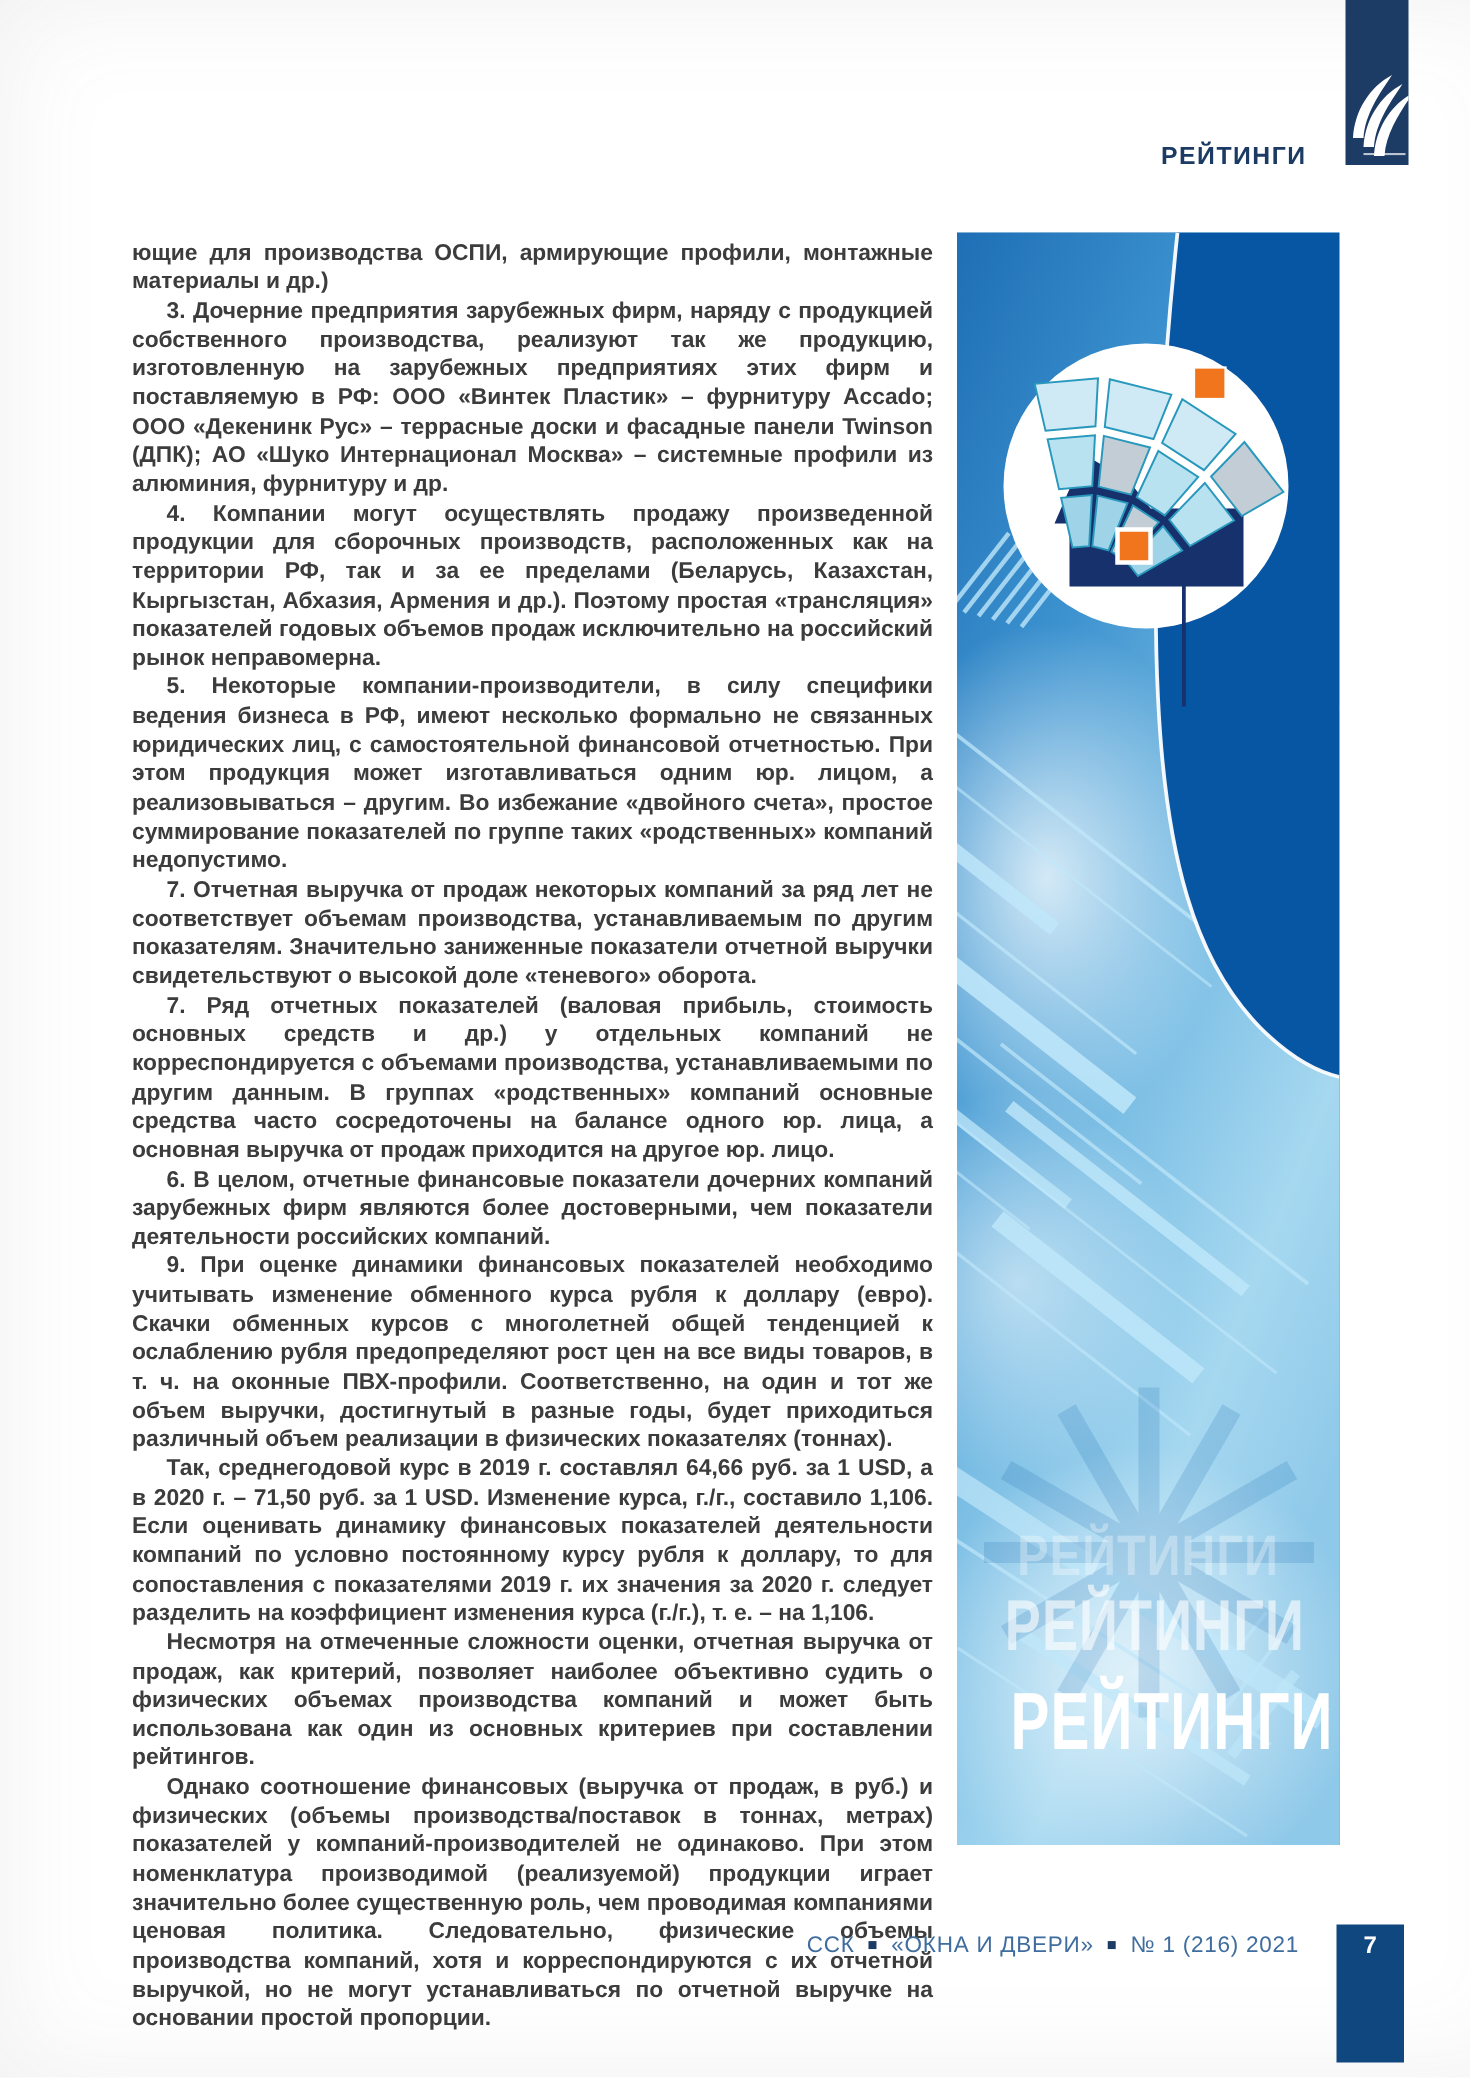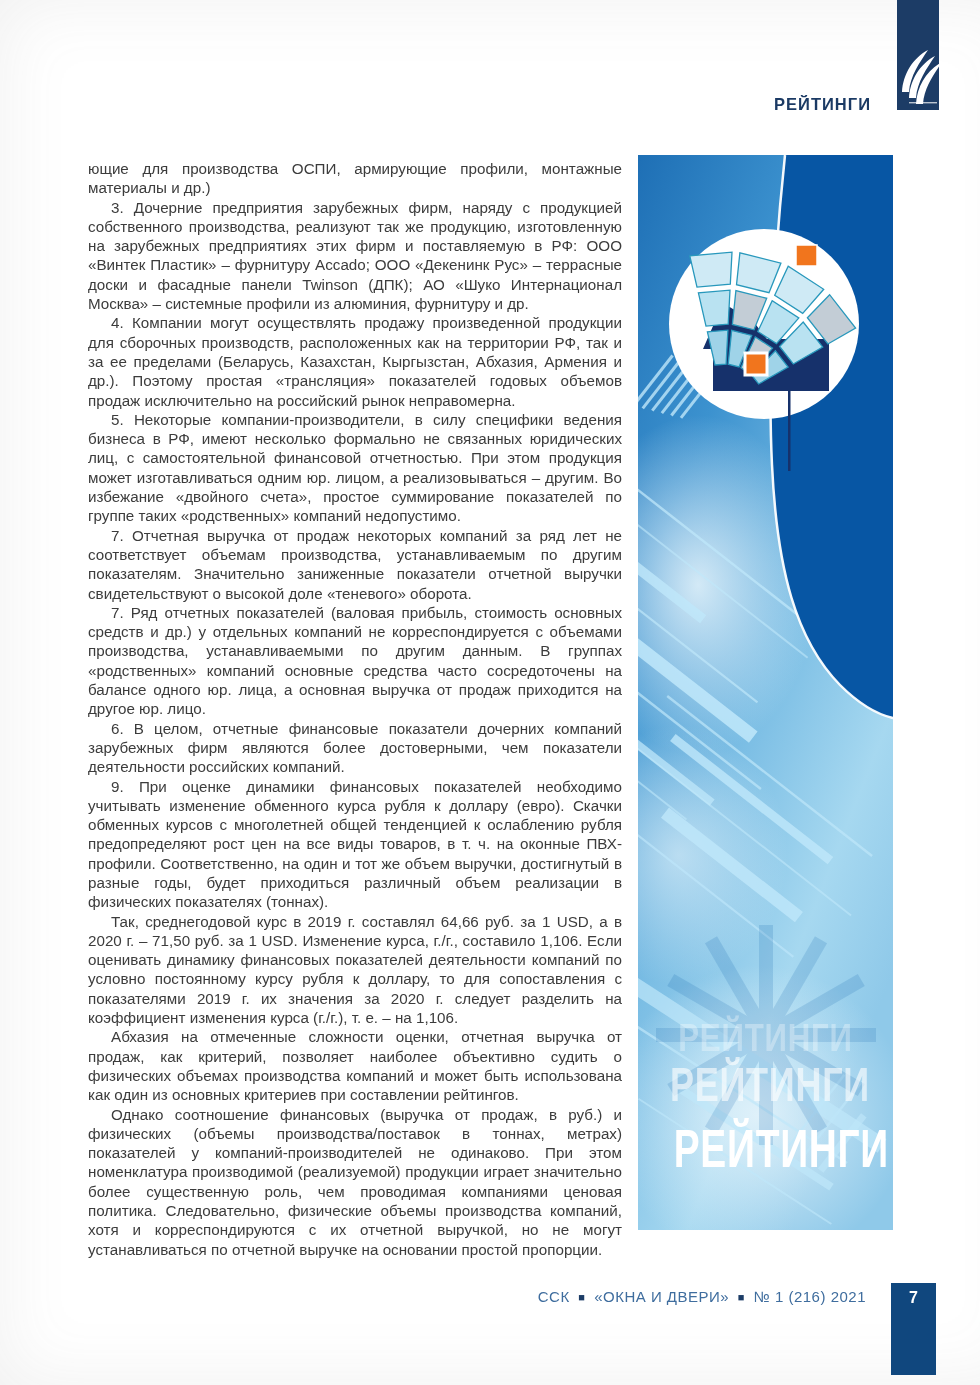--- a/index.html
+++ b/index.html
@@ -18,21 +18,21 @@
   .brand-block{
     position:absolute;top:0;right:87px;width:42px;height:110px;
     background:var(--logo-block,#1c3c66);
   }
   
   .article-column{
     position:absolute;left:88px;top:159px;width:534px;
     color:var(--body-text,#3c3c3c);
     font-size:15.2px;line-height:19.3px;text-align:justify;
   }
-  .article-column p{margin:0;}
+  .article-column p{margin:0;font-weight:bold;}
   .article-column p.indent{text-indent:23px;}
   
   .sidebar{
     position:absolute;left:638px;top:155px;width:255px;height:1075px;
     overflow:hidden;background:#2377bb;
   }
   .sidebar svg{position:absolute;left:0;top:0;}
   .watermark{
     position:absolute;left:0;width:255px;text-align:center;
     font-weight:700;color:#ffffff;letter-spacing:1px;line-height:1;
@@ -75,21 +75,21 @@
   <div class="article-column">
       <p class="">ющие для производства ОСПИ, армирующие профили, монтажные материалы и др.)</p>
       <p class="indent">3. Дочерние предприятия зарубежных фирм, наряду с продукцией собственного производства, реализуют так же продукцию, изготовленную на зарубежных предприятиях этих фирм и поставляемую в РФ: ООО «Винтек Пластик» – фурнитуру Accado; ООО «Декенинк Рус» – террасные доски и фасадные панели Twinson (ДПК); АО «Шуко Интернационал Москва» – системные профили из алюминия, фурнитуру и др.</p>
       <p class="indent">4. Компании могут осуществлять продажу произведенной продукции для сборочных производств, расположенных как на территории РФ, так и за ее пределами (Беларусь, Казахстан, Кыргызстан, Абхазия, Армения и др.). Поэтому простая «трансляция» показателей годовых объемов продаж исключительно на российский рынок неправомерна.</p>
       <p class="indent">5. Некоторые компании-производители, в силу специфики ведения бизнеса в РФ, имеют несколько формально не связанных юридических лиц, с самостоятельной финансовой отчетностью. При этом продукция может изготавливаться одним юр. лицом, а реализовываться – другим. Во избежание «двойного счета», простое суммирование показателей по группе таких «родственных» компаний недопустимо.</p>
       <p class="indent">7. Отчетная выручка от продаж некоторых компаний за ряд лет не соответствует объемам производства, устанавливаемым по другим показателям. Значительно заниженные показатели отчетной выручки свидетельствуют о высокой доле «теневого» оборота.</p>
       <p class="indent">7. Ряд отчетных показателей (валовая прибыль, стоимость основных средств и др.) у отдельных компаний не корреспондируется с объемами производства, устанавливаемыми по другим данным. В группах «родственных» компаний основные средства часто сосредоточены на балансе одного юр. лица, а основная выручка от продаж приходится на другое юр. лицо.</p>
       <p class="indent">6. В целом, отчетные финансовые показатели дочерних компаний зарубежных фирм являются более достоверными, чем показатели деятельности российских компаний.</p>
       <p class="indent">9. При оценке динамики финансовых показателей необходимо учитывать изменение обменного курса рубля к доллару (евро). Скачки обменных курсов с многолетней общей тенденцией к ослаблению рубля предопределяют рост цен на все виды товаров, в т. ч. на оконные ПВХ-профили. Соответственно, на один и тот же объем выручки, достигнутый в разные годы, будет приходиться различный объем реализации в физических показателях (тоннах).</p>
       <p class="indent">Так, среднегодовой курс в 2019 г. составлял 64,66 руб. за 1 USD, а в 2020 г. – 71,50 руб. за 1 USD. Изменение курса, г./г., составило 1,106. Если оценивать динамику финансовых показателей деятельности компаний по условно постоянному курсу рубля к доллару, то для сопоставления с показателями 2019 г. их значения за 2020 г. следует разделить на коэффициент изменения курса (г./г.), т. е. – на 1,106.</p>
-      <p class="indent">Абхазия на отмеченные сложности оценки, отчетная выручка от продаж, как критерий, позволяет наиболее объективно судить о физических объемах производства компаний и может быть использована как один из основных критериев при составлении рейтингов.</p>
+      <p class="indent">Несмотря на отмеченные сложности оценки, отчетная выручка от продаж, как критерий, позволяет наиболее объективно судить о физических объемах производства компаний и может быть использована как один из основных критериев при составлении рейтингов.</p>
       <p class="indent">Однако соотношение финансовых (выручка от продаж, в руб.) и физических (объемы производства/поставок в тоннах, метрах) показателей у компаний-производителей не одинаково. При этом номенклатура производимой (реализуемой) продукции играет значительно более существенную роль, чем проводимая компаниями ценовая политика. Следовательно, физические объемы производства компаний, хотя и корреспондируются с их отчетной выручкой, но не могут устанавливаться по отчетной выручке на основании простой пропорции.</p>
     </div>
 
   <div class="sidebar">
     <svg width="255" height="1075" viewBox="0 0 255 1075">
       <defs>
         <linearGradient id="bg" x1="0" y1="0" x2="0.6" y2="1">
           <stop offset="0" stop-color="#1e6fb5"></stop>
           <stop offset="0.3" stop-color="#3c92cf"></stop>
           <stop offset="0.58" stop-color="#7abde4"></stop>

